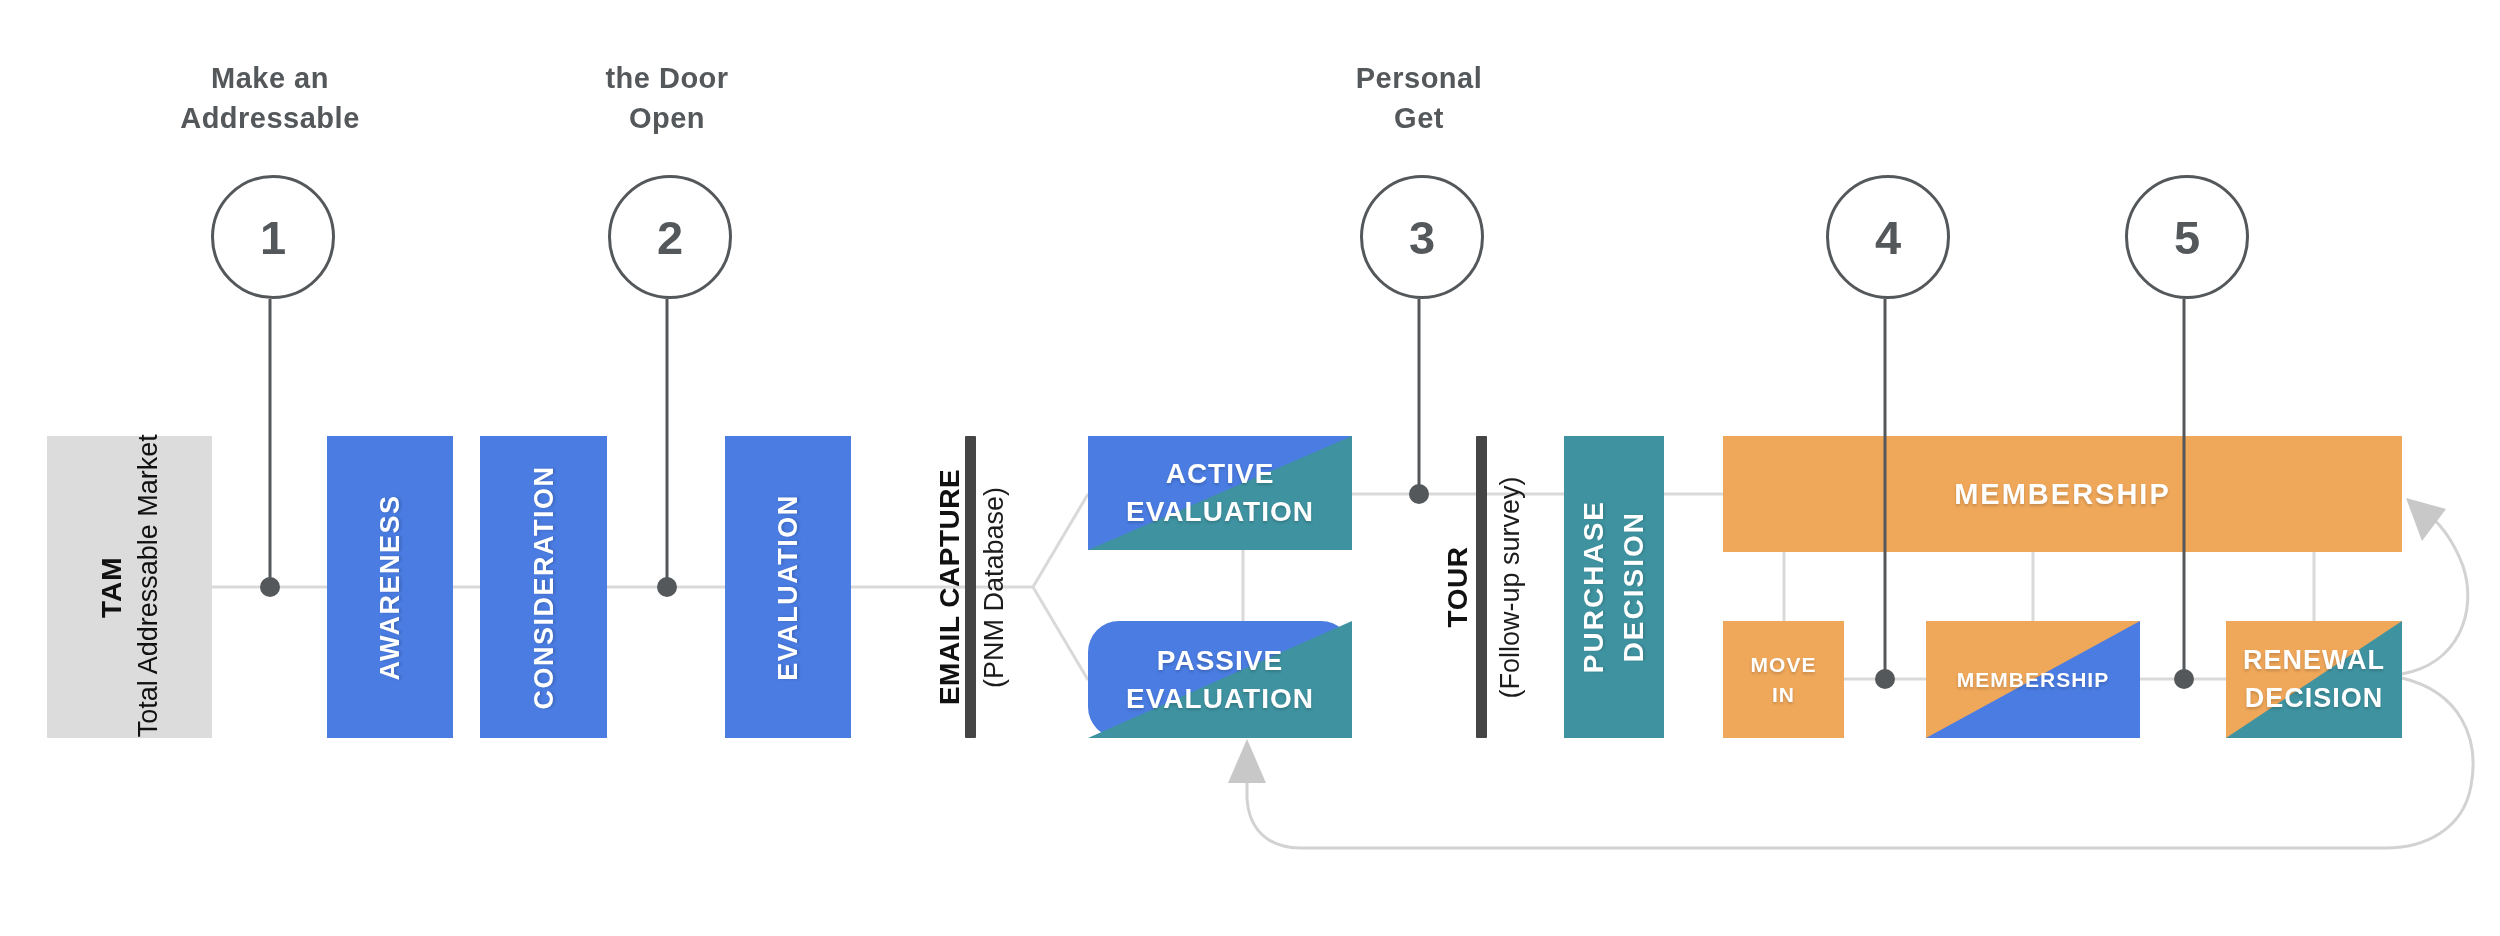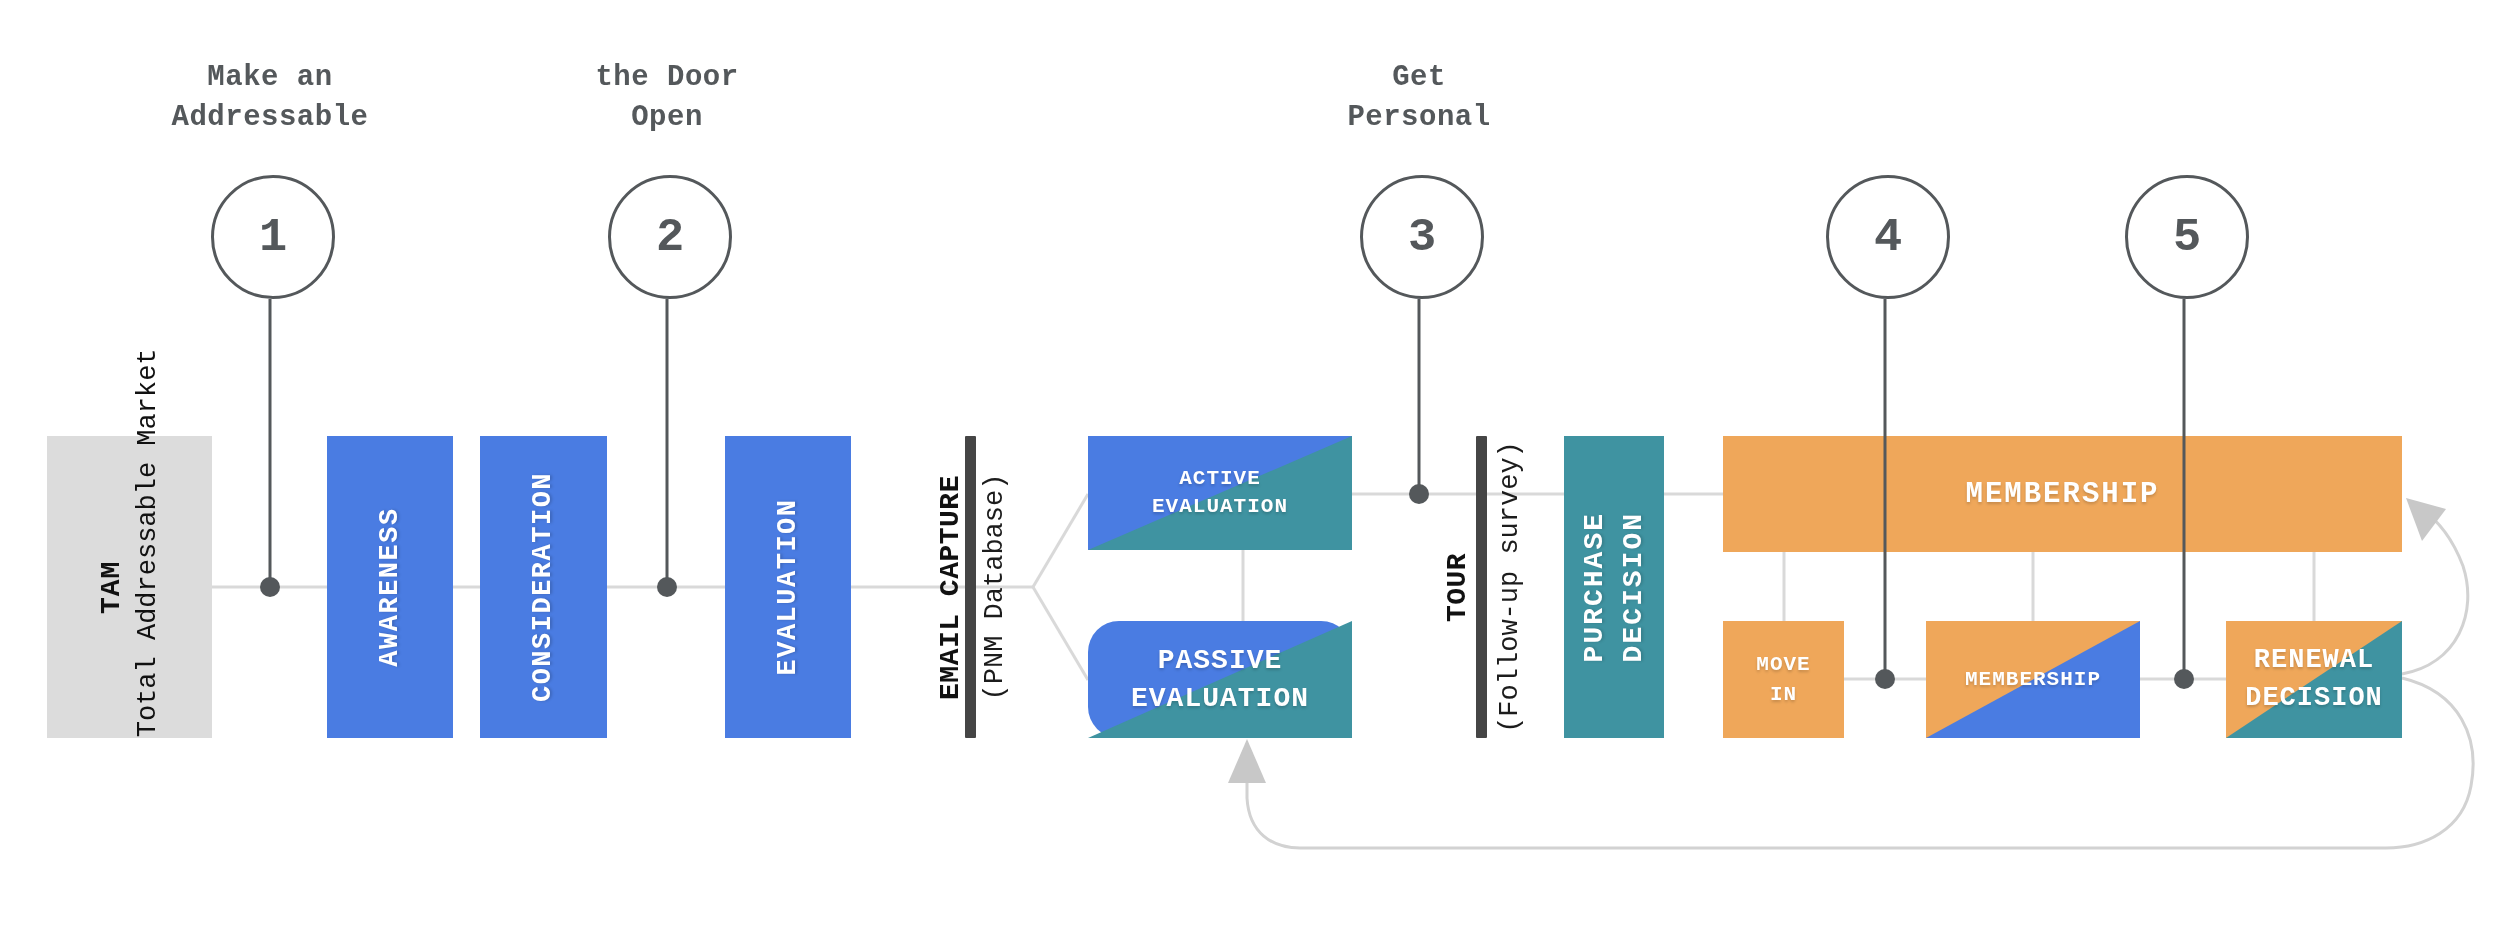--- a/index.html
+++ b/index.html
@@ -1,18 +1,18 @@
 <!DOCTYPE html>
 <html style="--blue: #4A7CE2; --teal: #3F93A1; --orange: #EFA75A; --gray-box: #DCDCDC; --bar-dark: #454545; --stem-dark: #54585B; --line-light: #D9D9D9; --loop-gray: #D2D2D2; --arrow-gray: #C8C8C8; --box-text: #FFFFFF;"><head>
 <meta charset="utf-8">
 <style>
   html,body{margin:0;padding:0;background:#ffffff;}
   #canvas{
     position:relative;width:2500px;height:936px;background:#ffffff;
-    font-family:Liberation Mono, monospace;overflow:hidden;
+    font-family:Liberation Sans, sans-serif;overflow:hidden;
   }
   svg.layer{position:absolute;left:0;top:0;width:2500px;height:936px;}
   #svg-under{z-index:0;}
   #svg-over{z-index:3;pointer-events:none;}
 
   .stage-label{
     position:absolute;top:58px;width:300px;z-index:4;
     text-align:center;font-weight:bold;font-size:29px;line-height:1.38;
     color:var(--stem-dark,#54585B);letter-spacing:.5px;
   }
@@ -80,22 +80,22 @@
 
   <div class="stage-label" style="left:120px;">
     <span>Make an</span>
     <span>Addressable</span>
   </div>
   <div class="stage-label" style="left:517px;">
     <span>the Door</span>
     <span>Open</span>
   </div>
   <div class="stage-label" style="left:1269px;">
+    <span>Personal</span>
     <span>Get</span>
-    <span>Personal</span>
   </div>
 
   <div class="stage-circle" style="left:211px;">
     <span>1</span>
   </div>
   <div class="stage-circle" style="left:608px;">
     <span>2</span>
   </div>
   <div class="stage-circle" style="left:1360px;">
     <span>3</span>
@@ -127,21 +127,21 @@
   <div class="gatebar" style="left:965px;top:436px;height:302px;"></div>
   <div class="vwrap gatewrap" style="left:900px;top:436px;width:100px;height:302px;">
     <span class="rot gate-label">EMAIL CAPTURE</span>
   </div>
   <div class="vwrap gatewrap" style="left:945px;top:436px;width:100px;height:302px;">
     <span class="rot gate-sublabel">(PNM Database)</span>
   </div>
 
   <div class="box blue" style="left:1088px;top:436px;width:264px;height:114px;">
     <div class="diag teal-bg"></div>
-    <div class="txt" style="font-size:21px;line-height:1.35;letter-spacing:1px;">
+    <div class="txt" style="font-size:28px;line-height:1.35;letter-spacing:1px;">
       <span>ACTIVE</span>
       <span>EVALUATION</span>
     </div>
   </div>
   <div class="box blue" style="left:1088px;top:621px;width:264px;height:117px;border-radius:31px;">
     <div class="diag teal-bg"></div>
     <div class="txt" style="font-size:28px;line-height:1.35;letter-spacing:1px;">
       <span>PASSIVE</span>
       <span>EVALUATION</span>
     </div>

